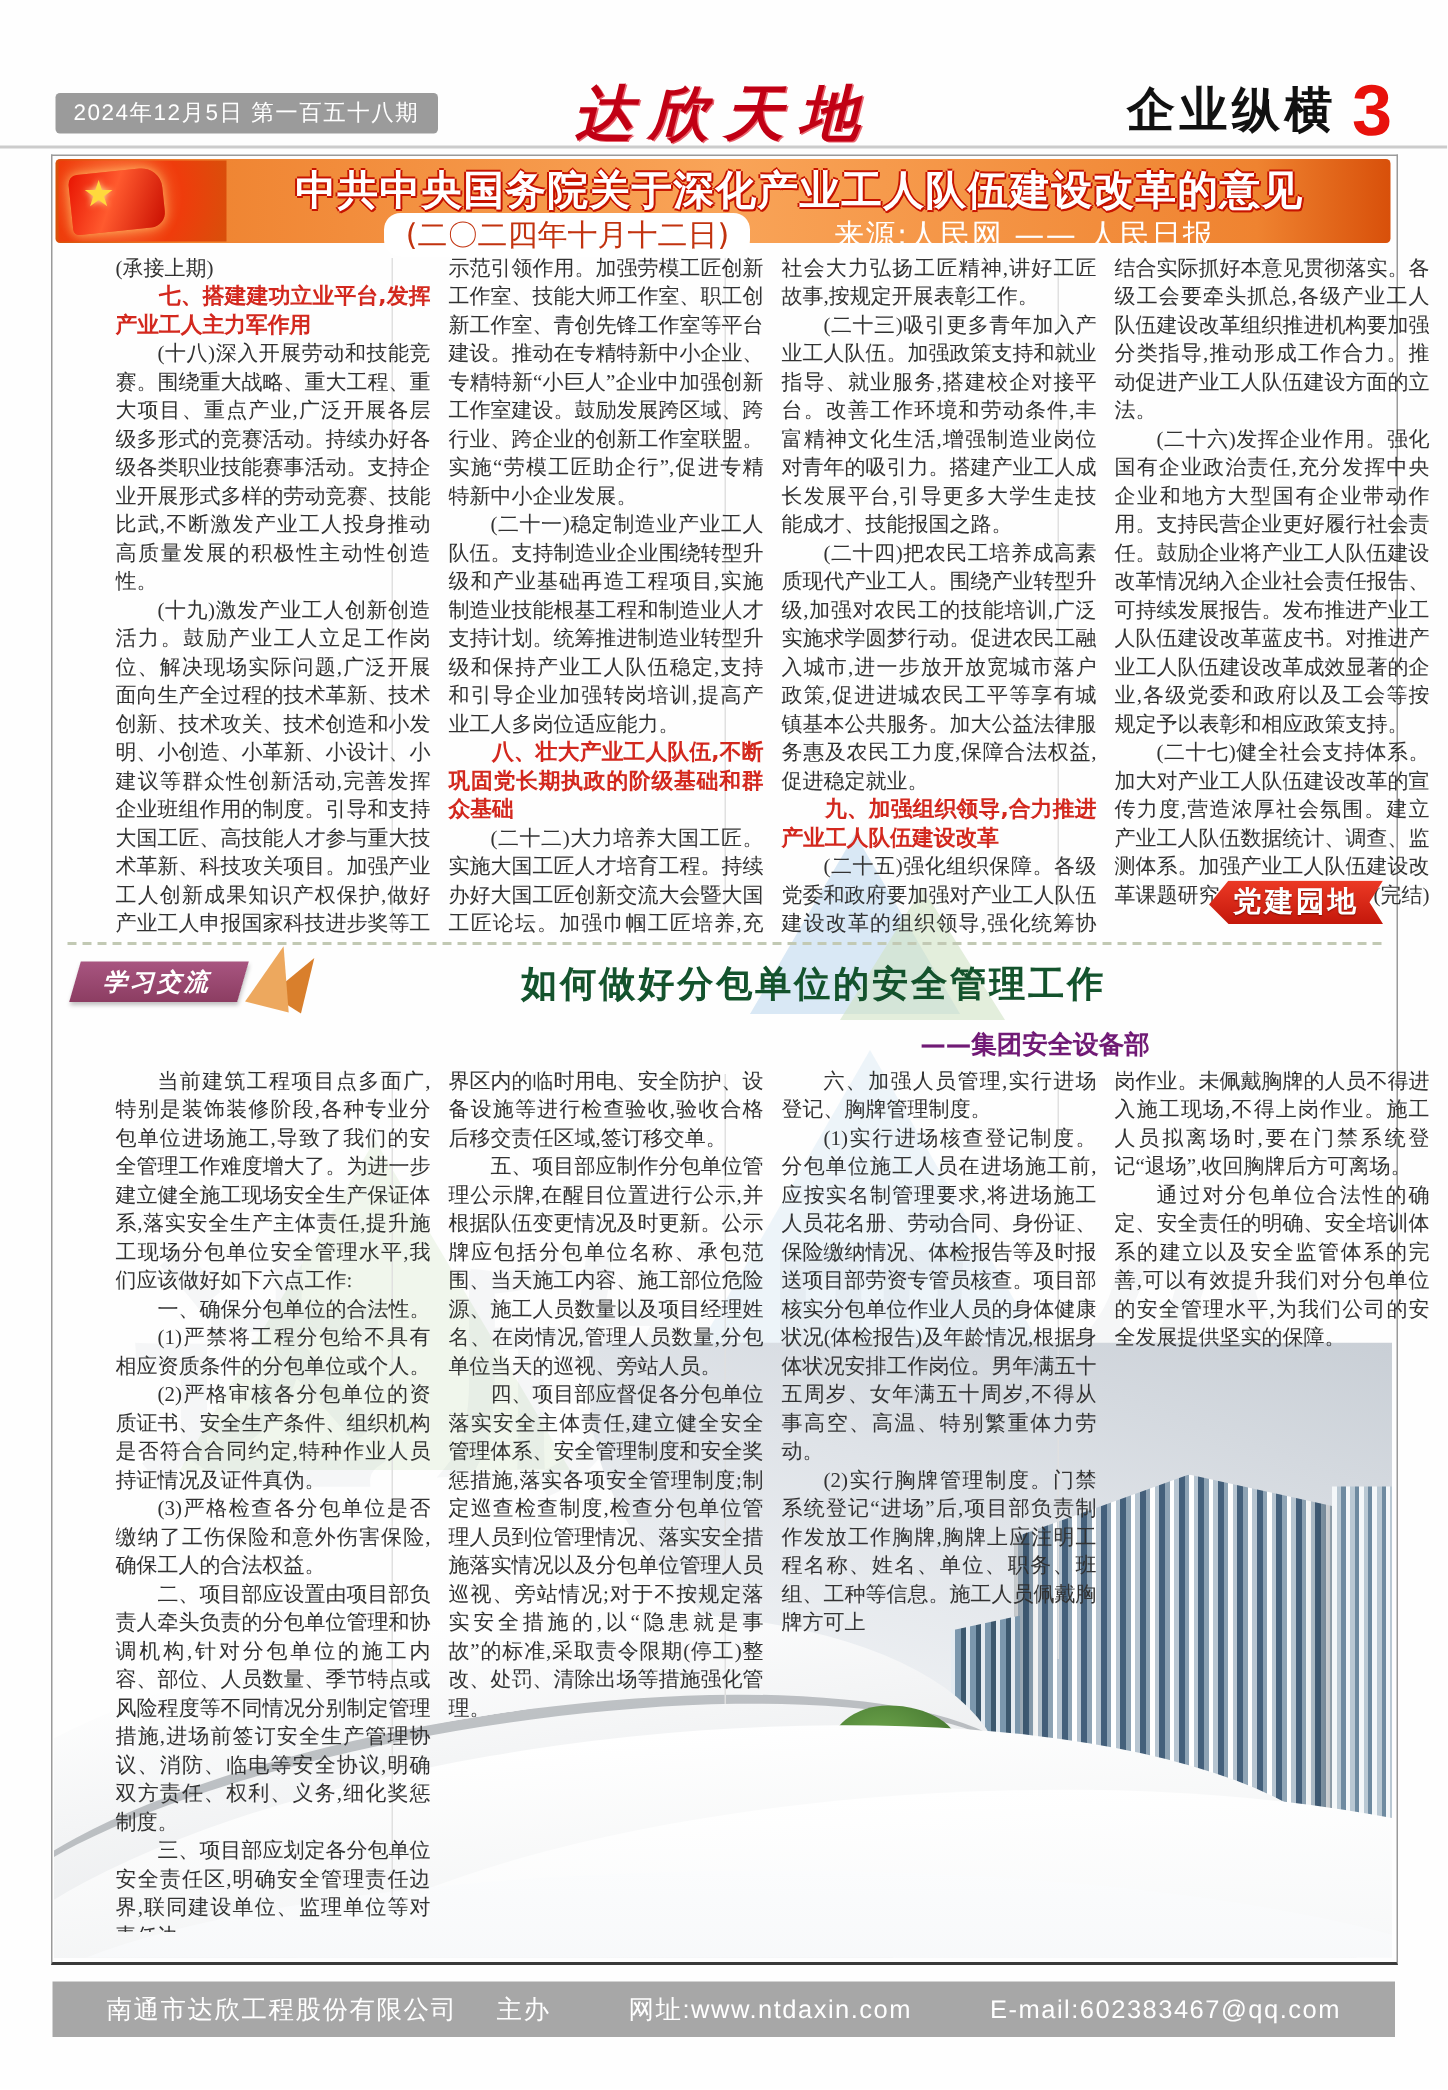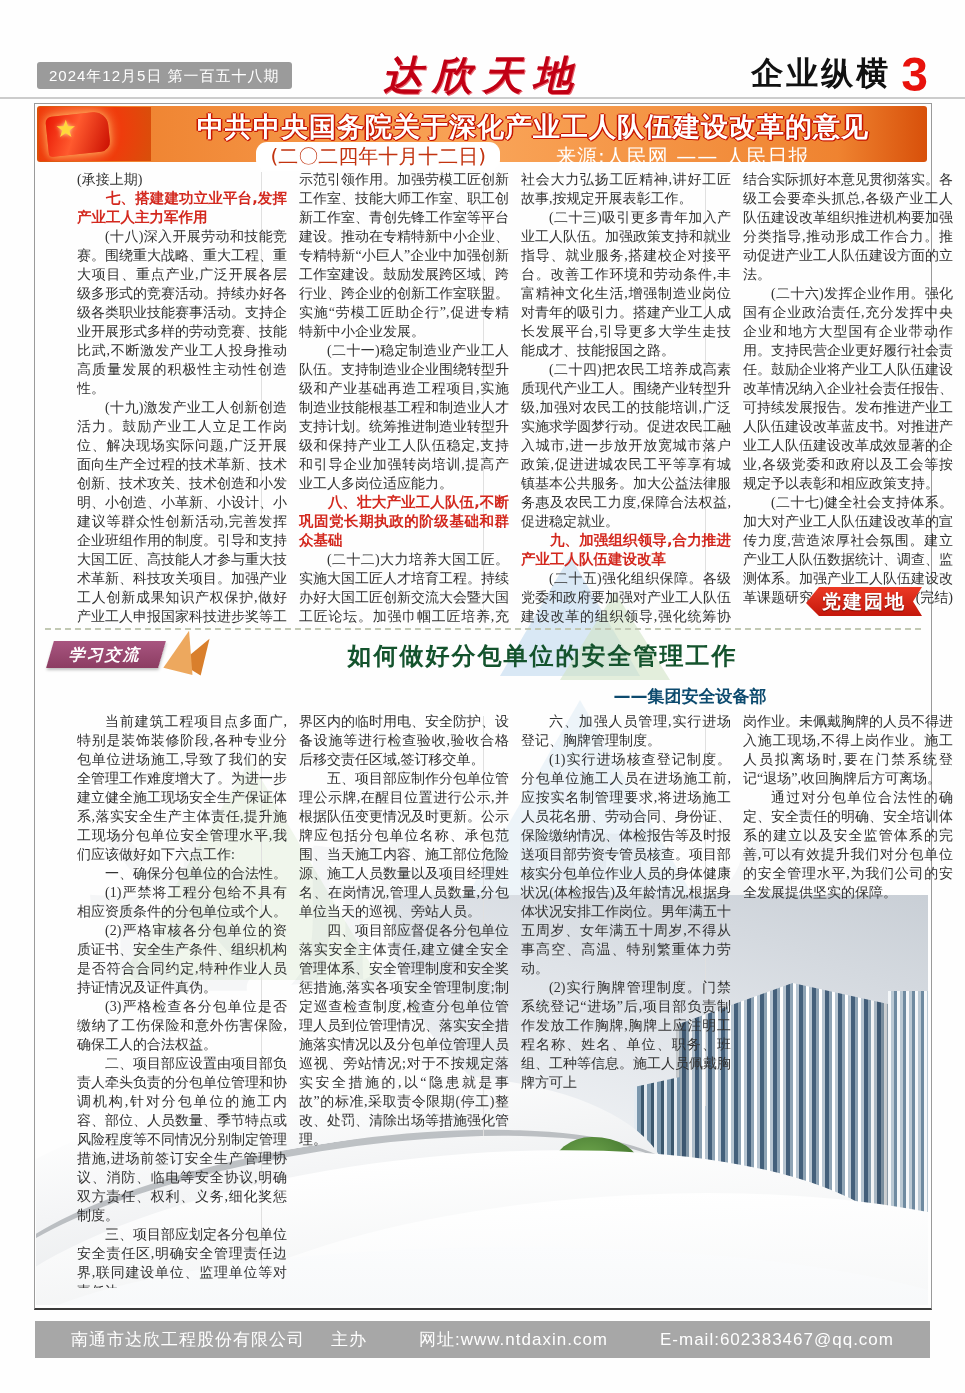--- a/index.html
+++ b/index.html
@@ -59,21 +59,21 @@
         font:bold 16px/1 "DejaVu Sans",sans-serif;letter-spacing:2px;box-shadow:1px 2px 3px rgba(0,0,0,.25);}
   .fold1{position:absolute;left:168px;top:630px;width:0;height:0;z-index:3;
         border-left:16px solid transparent;border-right:14px solid transparent;
         border-bottom:42px solid #eda85e;transform:rotate(14deg);}
   .fold2{position:absolute;left:188px;top:636px;width:0;height:0;z-index:2;
         border-left:12px solid transparent;border-right:12px solid transparent;
         border-bottom:36px solid #d97f2c;transform:rotate(32deg);}
   .a2-title{position:absolute;left:180px;right:60px;top:640px;text-align:center;z-index:3;
         font-family:"DejaVu Sans",sans-serif;font-weight:bold;font-size:24px;color:#14532d;letter-spacing:2px;}
   .a2-byline{position:absolute;left:560px;width:260px;top:685px;z-index:3;text-align:center;
-        font-family:"DejaVu Sans",sans-serif;font-weight:bold;font-size:17px;color:#0c4a6e;}
+        font-family:"DejaVu Sans",sans-serif;font-weight:bold;font-size:17px;color:#701a75;}
   
   .wm{position:absolute;z-index:0;}
   .tri{width:0;height:0;}
   .wm-text{position:absolute;left:90px;top:800px;z-index:0;font-family:"DejaVu Serif",serif;
         font-weight:bold;font-size:170px;letter-spacing:35px;color:rgba(110,120,130,.06);white-space:nowrap;}
   
   .scene{position:absolute;left:36px;top:895px;width:892px;height:410px;overflow:hidden;z-index:1;}
   .sky{position:absolute;right:0;top:0;width:60%;height:78%;
        background:linear-gradient(200deg,#c9cfd6 0%,#dfe3e8 40%,#f4f6f8 85%,rgba(255,255,255,0) 100%);
        border-bottom-left-radius:100% 90%;}

